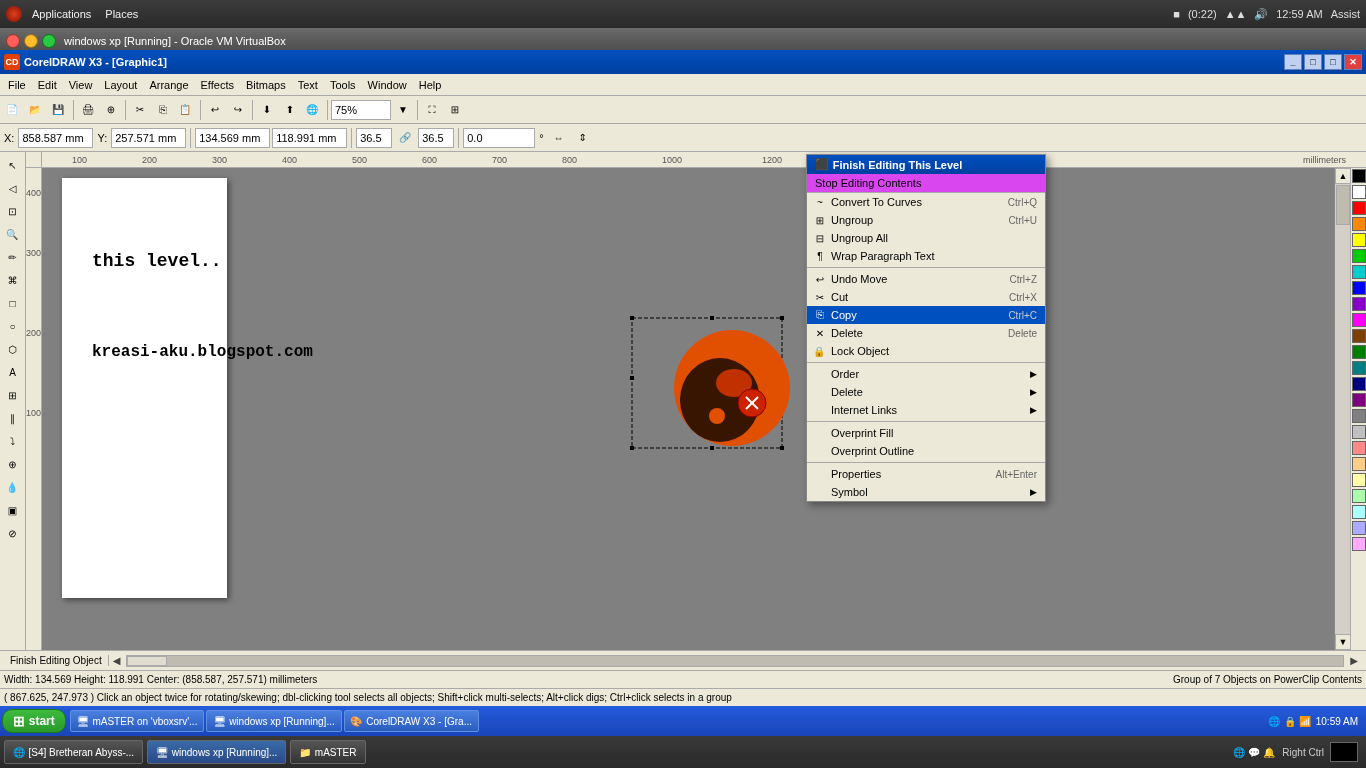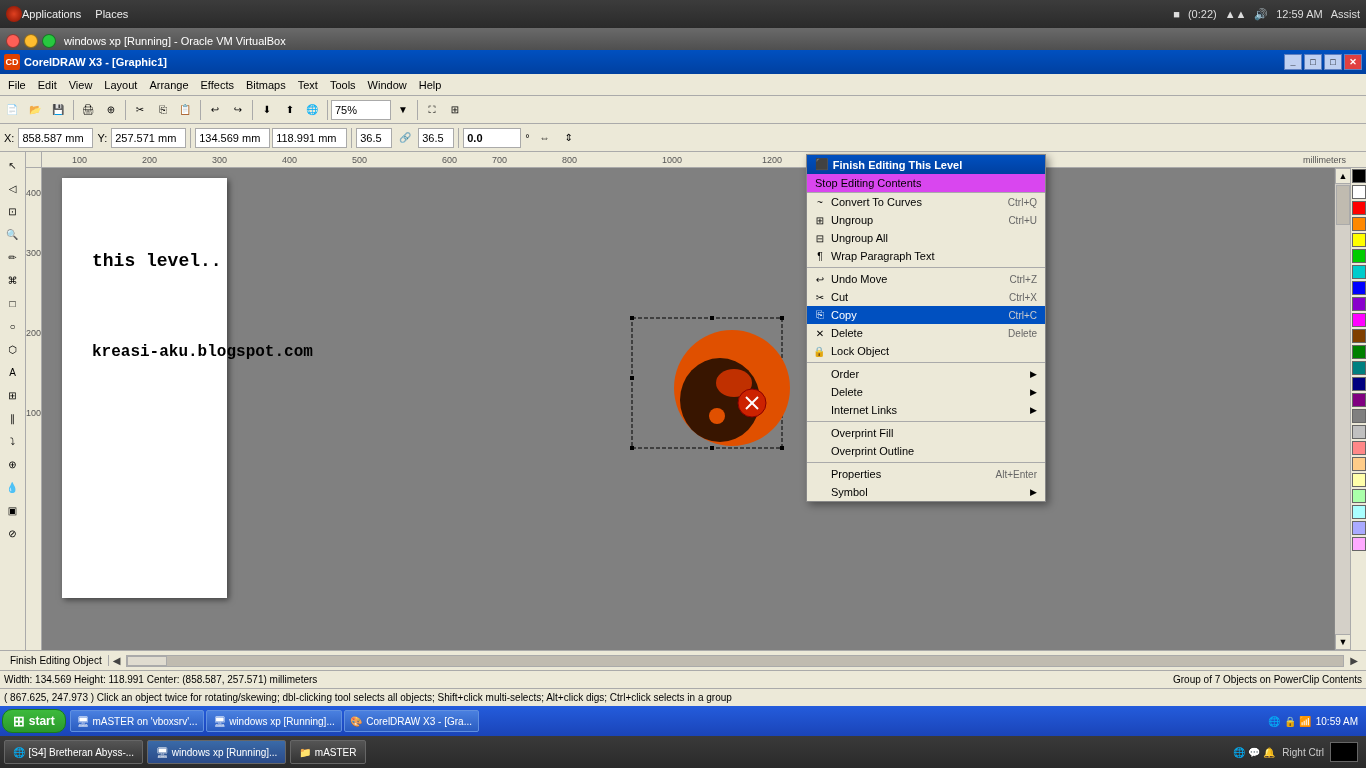--- a/index.html
+++ b/index.html
@@ -7,21 +7,21 @@
 
     
     .linux-topbar {
       height: 28px;
       background: linear-gradient(to bottom, #3c3c3c, #2a2a2a);
       display: flex;
       align-items: center;
       padding: 0 6px;
       color: #ddd;
       font-size: 11px;
-      gap: 0;
+      gap: 10px;
     }
     .linux-topbar .app-icon {
       width: 16px; height: 16px;
       background: radial-gradient(circle, #e04020, #801000);
       border-radius: 50%;
       flex-shrink: 0;
     }
     .linux-topbar-menus { display: flex; gap: 14px; }
     .linux-topbar-menus span { cursor: pointer; color: #eee; }
     .linux-topbar-right { margin-left: auto; display: flex; align-items: center; gap: 8px; color: #ddd; font-size: 11px; }
@@ -463,21 +463,21 @@
     <span class="tb-label">Y:</span>
     <input class="tb-input" style="width: 75px;" value="257.571 mm">
     <div class="tb-sep"></div>
     <input class="tb-input" style="width: 75px;" value="134.569 mm">
     <input class="tb-input" style="width: 75px;" value="118.991 mm">
     <div class="tb-sep"></div>
     <input class="tb-input" style="width: 36px;" value="36.5">
     <div class="tb-btn">🔗</div>
     <input class="tb-input" style="width: 36px;" value="36.5">
     <div class="tb-sep"></div>
-    <input class="tb-input" style="width: 58px; font-weight: bold;" value="0.0">
+    <input class="tb-input" style="width: 72px;" value="0.0">
     <span class="tb-label">°</span>
     <div class="tb-btn">⇔</div>
     <div class="tb-btn">⇕</div>
   </div>
 
   <div class="cd-main-area" style="height: calc(100% - 24px - 22px - 28px - 28px - 40px);">
 
     <div class="cd-left-tools">
       <div class="tool-btn">↖</div>
       <div class="tool-btn">◁</div>
@@ -500,21 +500,21 @@
 
     <div class="cd-canvas-area">
       <div class="ruler-corner"></div>
 
       <div class="ruler-h" style="margin-left:16px;">
         <span style="position:absolute;left:30px;font-size:9px;color:#555;">100</span>
         <span style="position:absolute;left:100px;font-size:9px;color:#555;">200</span>
         <span style="position:absolute;left:170px;font-size:9px;color:#555;">300</span>
         <span style="position:absolute;left:240px;font-size:9px;color:#555;">400</span>
         <span style="position:absolute;left:310px;font-size:9px;color:#555;">500</span>
-        <span style="position:absolute;left:400px;font-size:9px;color:#555;">600</span>
+        <span style="position:absolute;left:380px;font-size:9px;color:#555;">600</span>
         <span style="position:absolute;left:450px;font-size:9px;color:#555;">700</span>
         <span style="position:absolute;left:520px;font-size:9px;color:#555;">800</span>
         <span style="position:absolute;left:620px;font-size:9px;color:#555;">1000</span>
         <span style="position:absolute;left:720px;font-size:9px;color:#555;">1200</span>
         <span style="position:absolute;left:820px;font-size:9px;color:#555;">1300</span>
         <span style="position:absolute;left:920px;font-size:9px;color:#555;">1400</span>
         <span style="position:absolute;right:20px;font-size:9px;color:#555;">millimeters</span>
       </div>
 
       <div class="ruler-v" style="writing-mode:vertical-rl;">

